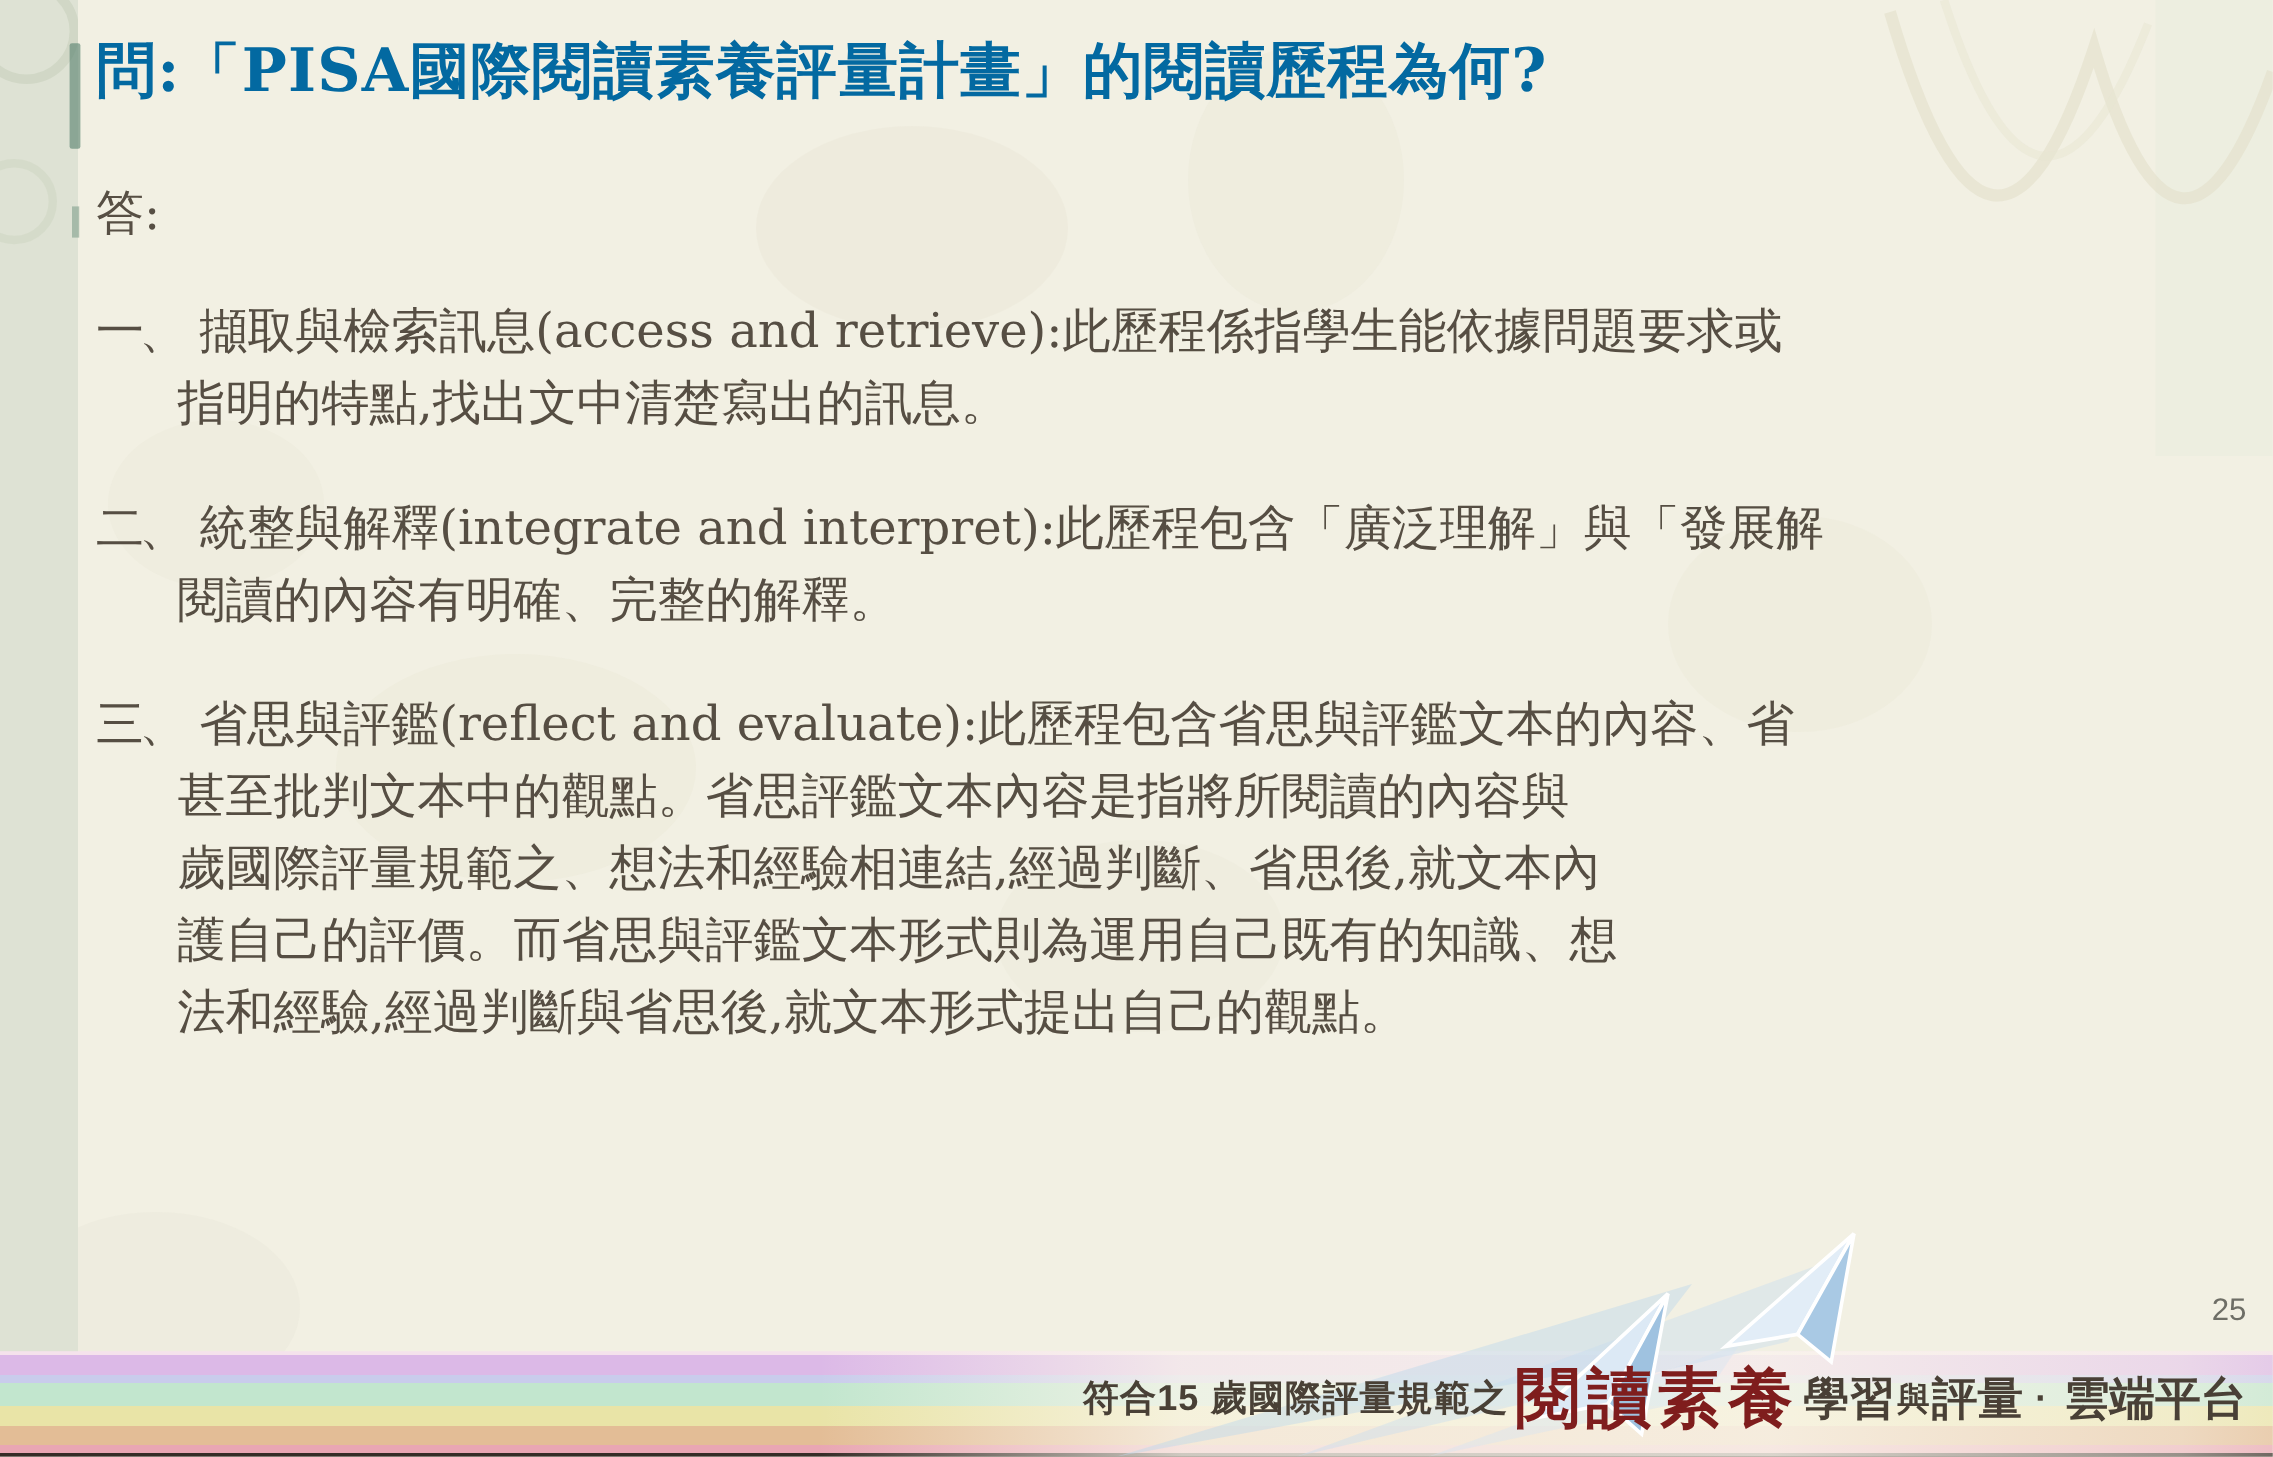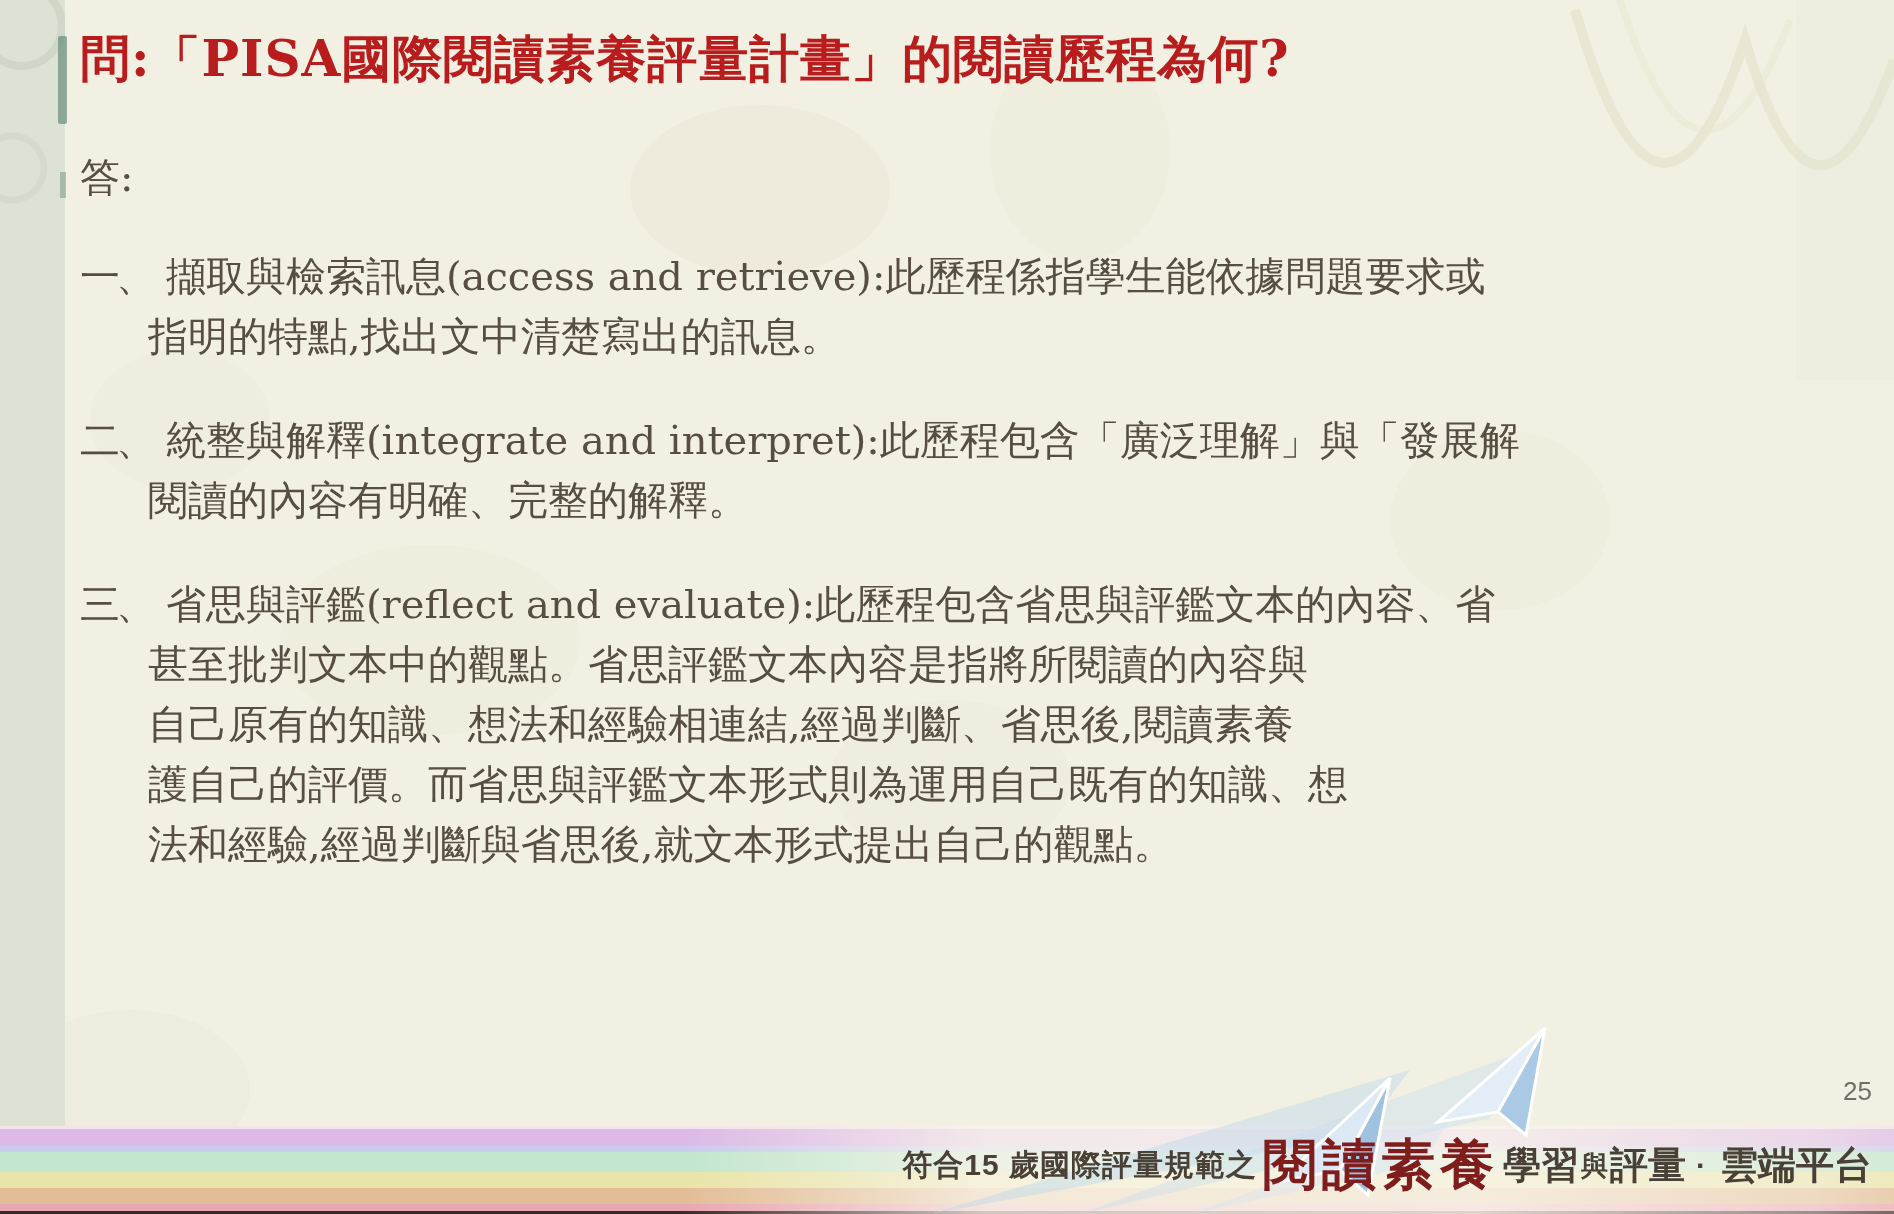--- a/index.html
+++ b/index.html
@@ -30,21 +30,21 @@
     position: absolute; left: 60px; top: 172px;
     width: 6px; height: 26px;
     background: #6d927e; opacity: .5;
   }
   
   .bg-decor { position: absolute; left: 0; top: 0; z-index: 0; pointer-events: none; }
   
   .title {
     position: absolute; left: 80px; top: 26px; z-index: 3;
     font-size: 50px; font-weight: bold;
-    color: #b91c1c; letter-spacing: 1px;
+    color: #0369a1; letter-spacing: 1px;
     white-space: nowrap;
   }
   .answer-label {
     position: absolute; left: 80px; top: 150px; z-index: 3;
     font-size: 40px; color: #574f44;
   }
   .answers {
     position: absolute; left: 80px; top: 246px; z-index: 3;
     font-size: 40px; color: #564e43;
     line-height: 60px;
@@ -150,21 +150,21 @@
       </div>
       <div class="line cont">閱讀的內容有明確、完整的解釋。</div>
     </div>
 
     <div class="item">
       <div class="line first">
         <span class="num">三、</span>
         <span>省思與評鑑(reflect and evaluate):此歷程包含省思與評鑑文本的內容、省</span>
       </div>
       <div class="line cont">甚至批判文本中的觀點。省思評鑑文本內容是指將所閱讀的內容與</div>
-      <div class="line cont">自己原有的知識、想法和經驗相連結,經過判斷、省思後,閱讀素養</div>
+      <div class="line cont">歲國際評量規範之、想法和經驗相連結,經過判斷、省思後,就文本內</div>
       <div class="line cont">護自己的評價。而省思與評鑑文本形式則為運用自己既有的知識、想</div>
       <div class="line cont">法和經驗,經過判斷與省思後,就文本形式提出自己的觀點。</div>
     </div>
 
   </div>
 
   <div class="page-number">25</div>
 
   <div class="footer-stripes"></div>
   <div class="footer-wash"></div>

